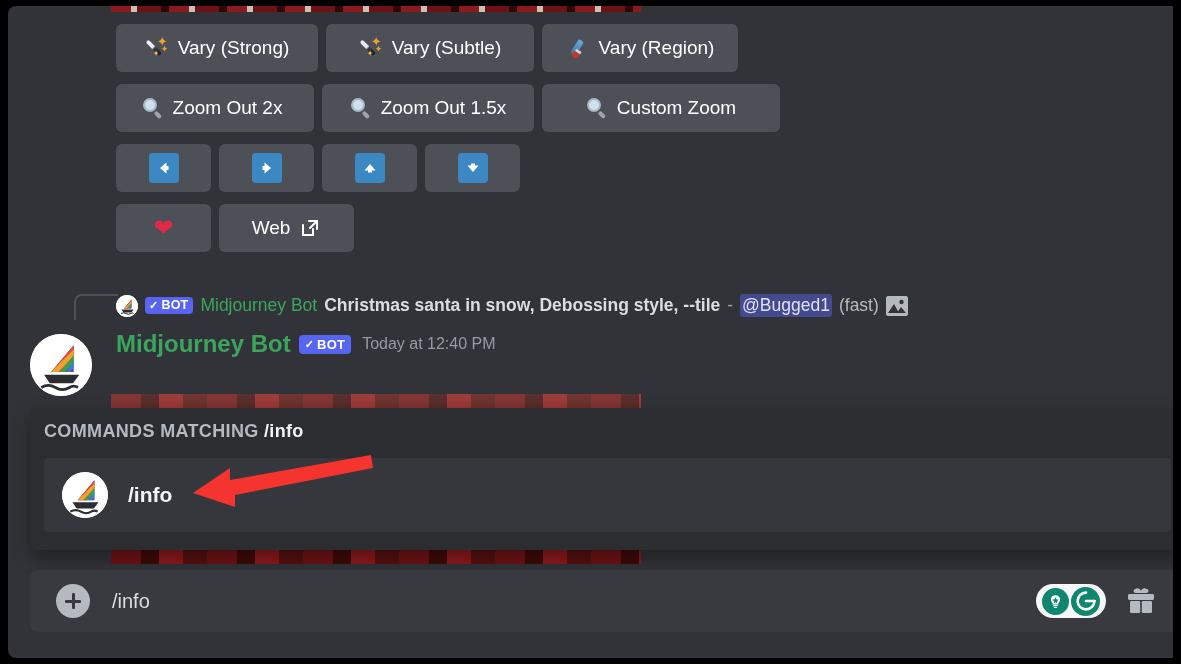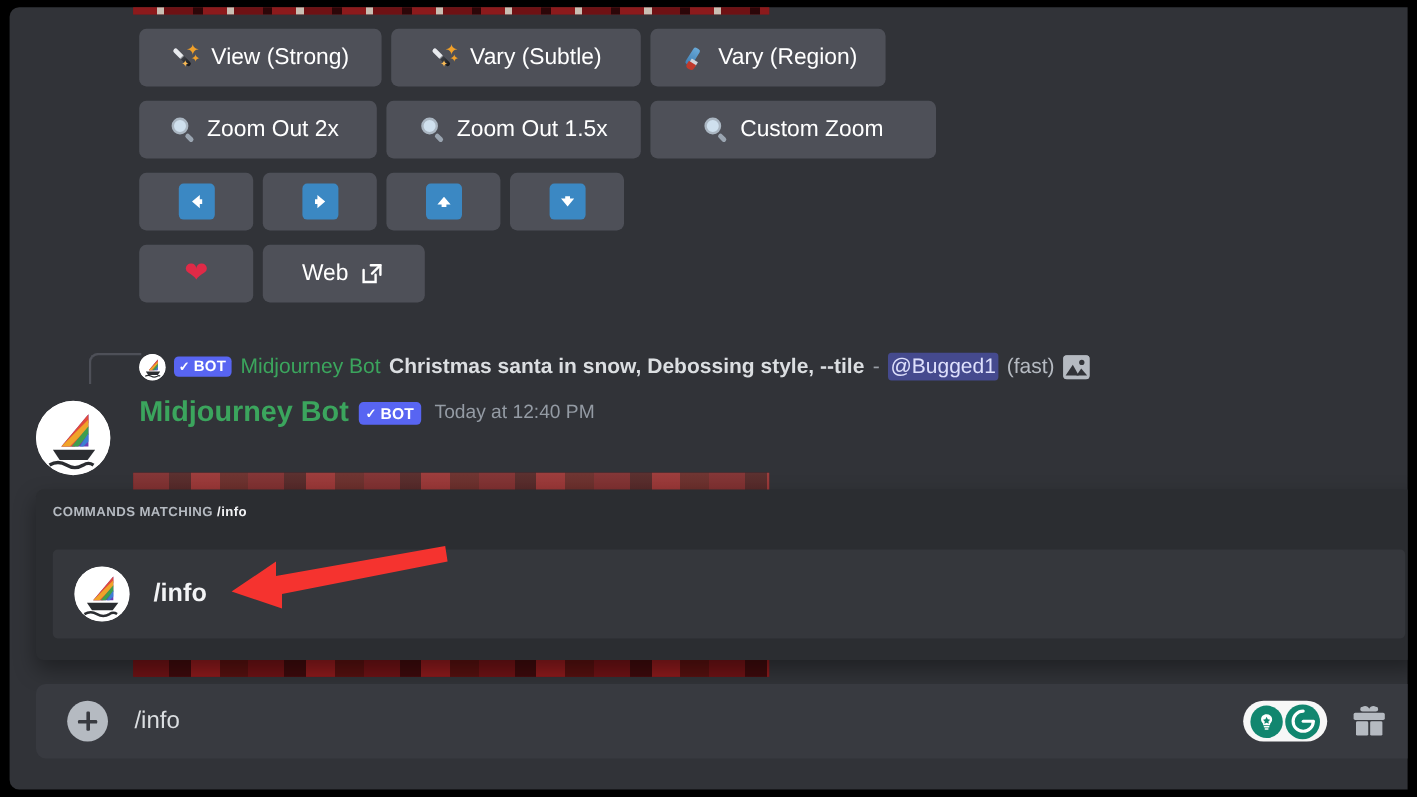--- a/index.html
+++ b/index.html
@@ -218,21 +218,21 @@
     position: absolute;
     left: 22px; top: 402px;
     width: 1152px; height: 142px;
     background: #2b2d31;
     border-radius: 6px 0 0 6px;
     box-shadow: 0 8px 18px rgba(0,0,0,.36);
     overflow: hidden;
   }
   #cmd-header {
     position: absolute; left: 14px; top: 13px;
-    font-size: 11px; font-weight: 700;
+    font-size: 18px; font-weight: 700;
     letter-spacing: .35px;
     color: #b5bac1;
   }
   #cmd-header .q { color: #f2f3f5; }
   #cmd-item {
     position: absolute; left: 14px; top: 50px;
     width: 1127px; height: 74px;
     background: #35373c;
     border-radius: 4px;
     display: flex; align-items: center;
@@ -308,21 +308,21 @@
     <div class="img-strip" id="strip-top"></div>
 
     <div class="btn-row" style="left:108px; top:18px;">
       <div class="mj-btn" style="width:202px;">
         <span class="ico-wand">
           <span class="stick"></span>
             <span class="sp1">✦</span>
             <span class="sp2">✦</span>
             <span class="sp3">✦</span>
         </span>
-        <span class="lbl">View (Strong)</span>
+        <span class="lbl">Vary (Strong)</span>
       </div>
       <div class="mj-btn" style="width:208px;">
         <span class="ico-wand">
           <span class="stick"></span>
             <span class="sp1">✦</span>
             <span class="sp2">✦</span>
             <span class="sp3">✦</span>
         </span>
         <span class="lbl">Vary (Subtle)</span>
       </div>

